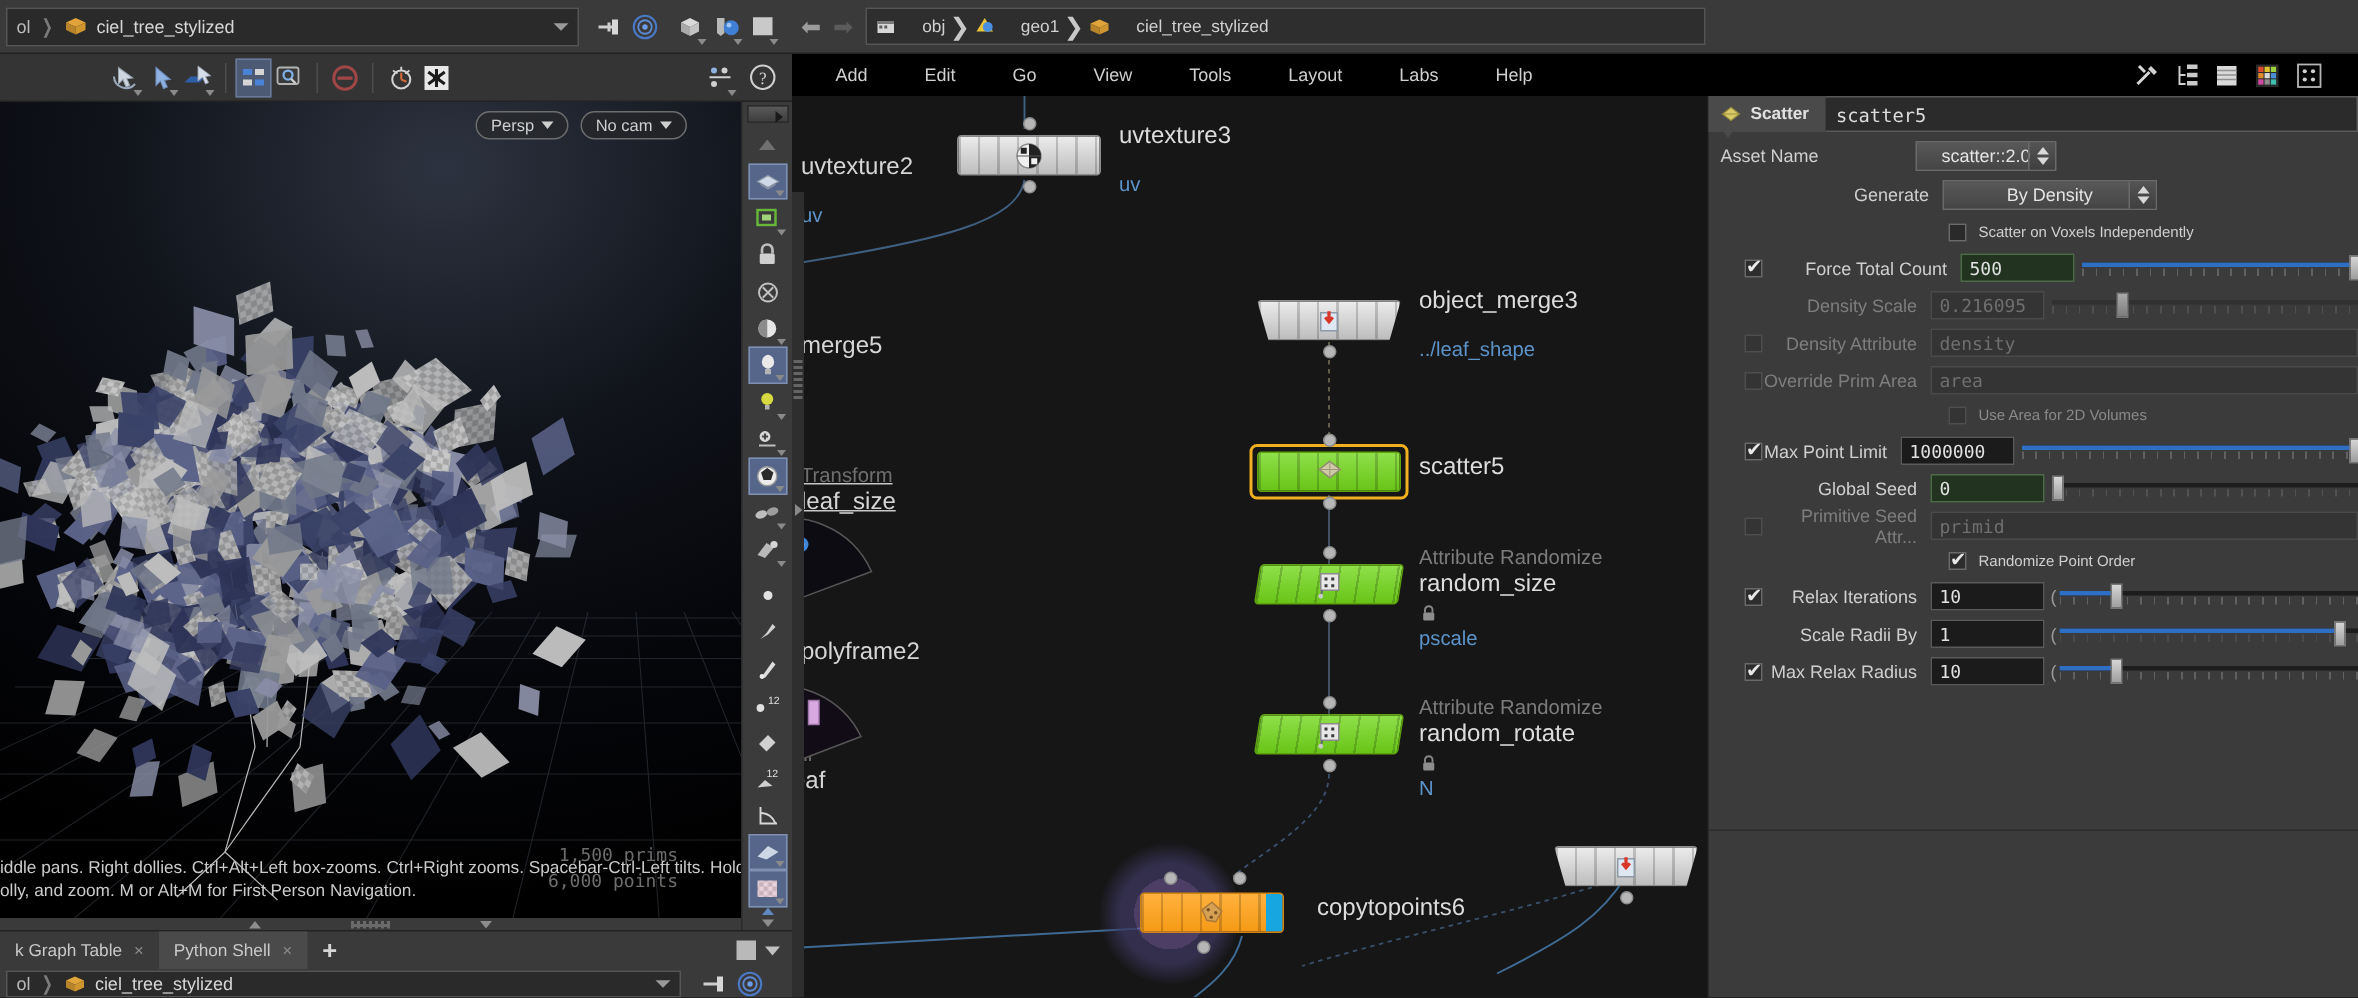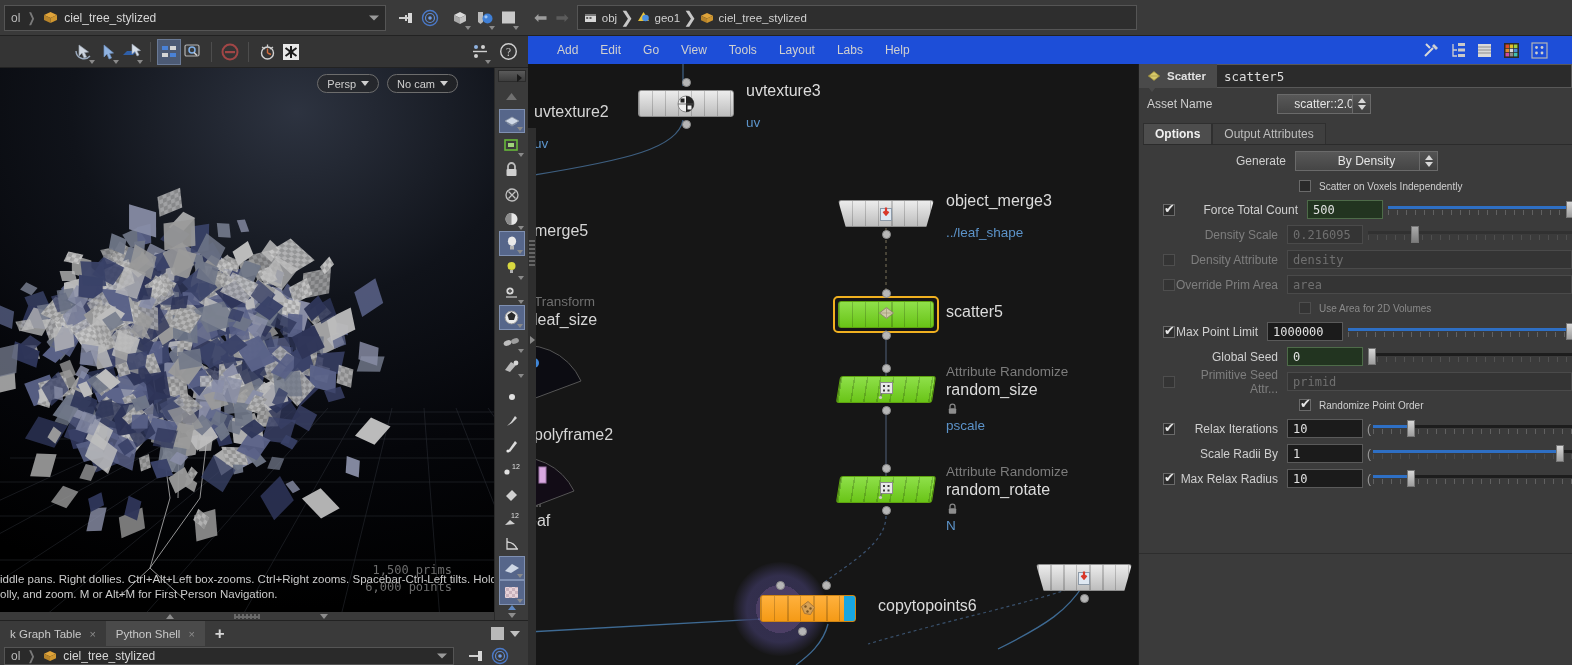--- a/index.html
+++ b/index.html
@@ -120,24 +120,24 @@
     border-top:5px solid #8d8d8d; }
 
   
   #net-pane { position:absolute; left:528px; top:0; width:610px; height:665px; background:#151515; }
   .net-pathbar { position:absolute; left:0; top:0; width:1044px; height:36px; background:#3a3a3a;
     display:flex; align-items:center; padding:0 6px; gap:8px; border-bottom:1px solid #222; z-index:5;}
   .nav-arrow { color:#9c9c9c; font-size:16px; }
   .nav-arrow.dim { color:#5b5b5b; }
   .net-crumbs { height:25px; width:560px; background:#2e2e2e; border:1px solid #555;
     display:flex; align-items:center; padding:0 6px; gap:3px; }
-  .nc { display:flex; align-items:flex-end; gap:5px; font-size:11.5px; color:#d0d0d0; }
+  .nc { display:flex; align-items:flex-end; gap:18px; font-size:11.5px; color:#d0d0d0; }
 
   .net-menubar { position:absolute; left:0; top:36px; width:1044px; height:28px;
-    background:#1d4ed8; display:flex; align-items:center; padding:0 18px; gap:0px; z-index:5; }
+    background:#000000; display:flex; align-items:center; padding:0 18px; gap:16px; z-index:5; }
   .mitem { font-size:12px; color:#d0d0d0; padding:0 11px; line-height:28px; }
   .menu-right { margin-left:auto; display:flex; align-items:center; gap:11px; padding-right:6px; }
 
   .net-canvas { position:absolute; left:0; top:64px; width:1044px; height:601px;
     background:#161616; overflow:hidden; }
   .geo-label { position:absolute; right:24px; top:10px; font-size:25px; color:#3b3b3b;
     font-weight:bold; letter-spacing:.2px; }
 
   .node { position:absolute; }
   .node-body { width:96px; height:27px; position:relative; }
@@ -1487,21 +1487,21 @@
         </div>
       </div>
 
       <div class="free-label" style="left:6px; top:38px;">
         <div class="fl-name">uvtexture2</div>
         <div class="fl-sub" style="margin-top:12px">uv</div>
       </div>
       <div class="free-label" style="left:6px; top:157px;">
         <div class="fl-name">merge5</div>
       </div>
-      <div class="free-label" style="left:6px; top:229px;">
+      <div class="free-label" style="left:6px; top:244px;text-decoration:underline;">
         <div class="fl-type">Transform</div>
         <div class="fl-name">leaf_size</div>
       </div>
       <div class="free-label" style="left:6px; top:339px;margin-top:22px;">
         <div class="fl-name">polyframe2</div>
       </div>
       <div class="free-label" style="left:0px; top:430px;">
         <div class="fl-type">ull</div>
         <div class="fl-name">eaf</div>
       </div>
@@ -1542,24 +1542,20 @@
       <div class="dropdown" style="width:94px;">
         <span>scatter::2.0</span>
         <span class="dd-spin">
             <span class="dd-up"></span>
             <span class="dd-dn"></span>
           </span>
       </div>
     </div>
 
 
-    <div class="tabs-row">
-      <div class="ptab active">Options</div>
-      <div class="ptab">Output Attributes</div>
-    </div>
 
     <div class="row" style="height:28px;">
       <div class="rlabel lab-w">Generate</div>
       <div class="dropdown" style="width:143px;">
         <span>By Density</span>
         <span class="dd-spin">
             <span class="dd-up"></span>
             <span class="dd-dn"></span>
           </span>
       </div>

